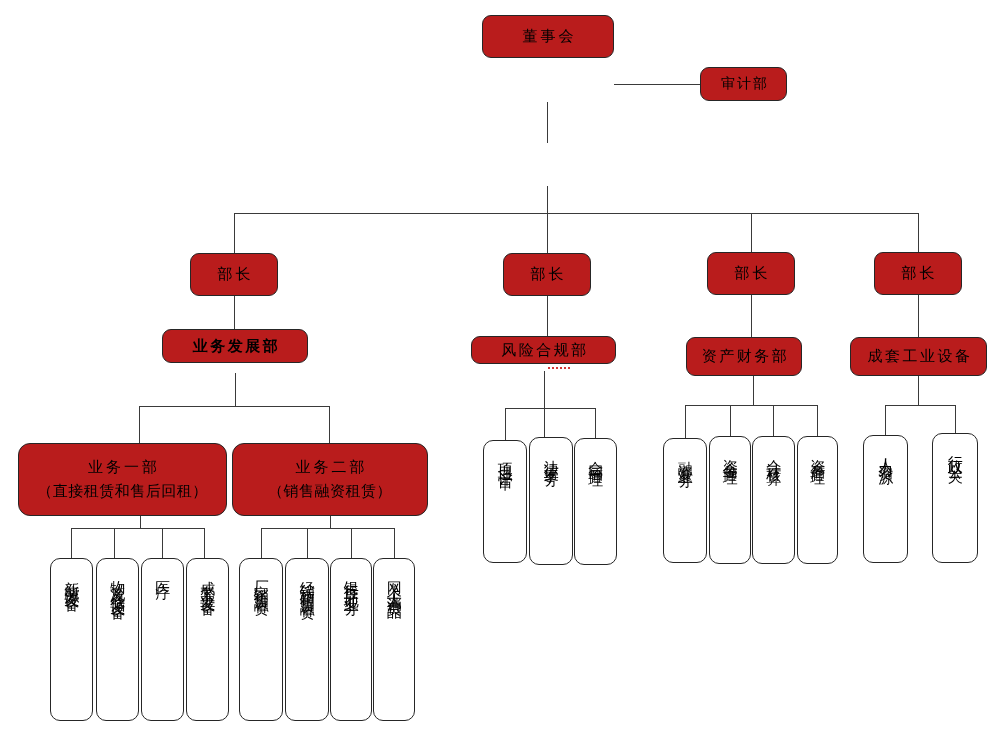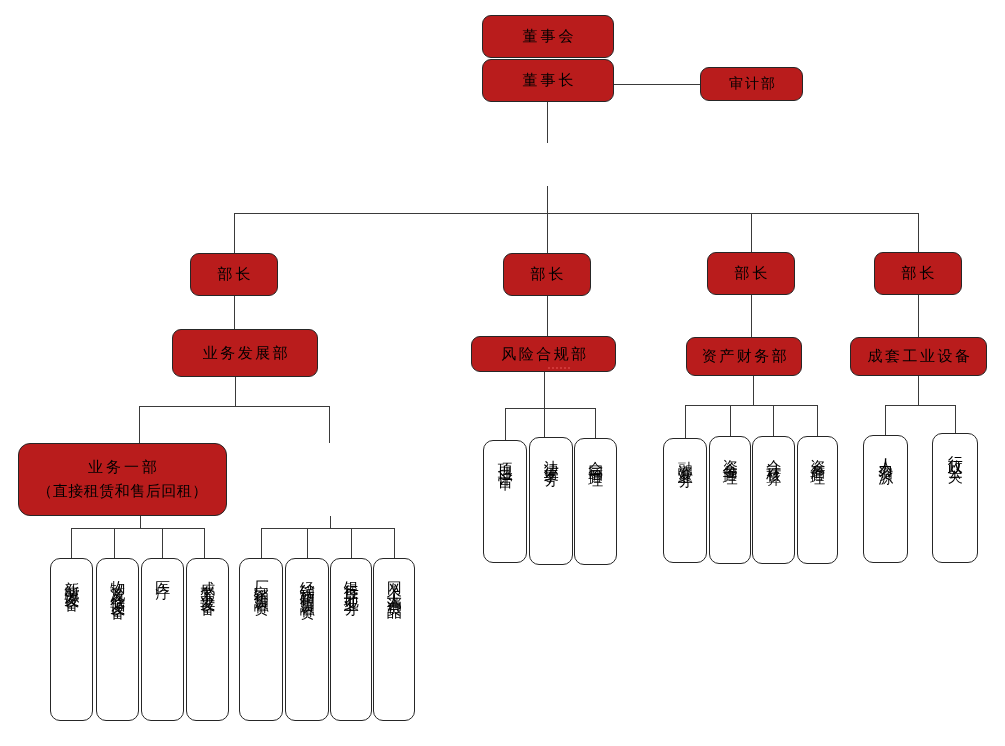--- a/index.html
+++ b/index.html
@@ -105,39 +105,42 @@
   <div class="vl" style="left:730px;top:405px;height:31px;"></div>
   <div class="vl" style="left:773px;top:405px;height:31px;"></div>
   <div class="vl" style="left:817px;top:405px;height:31px;"></div>
 
   <div class="vl" style="left:918px;top:376px;height:29px;"></div>
   <div class="hl" style="left:885px;top:405px;width:70px;"></div>
   <div class="vl" style="left:885px;top:405px;height:30px;"></div>
   <div class="vl" style="left:955px;top:405px;height:28px;"></div>
 
   <div class="box" style="left:482px;top:15px;width:132px;height:43px;">董事会</div>
-  <div class="box" style="left:482px;top:59px;width:132px;height:43px;">董事长</div>
-  <div class="box small" style="left:700px;top:67px;width:103px;height:34px;">审计部</div>
+  <div class="box small" style="left:700px;top:67px;width:87px;height:34px;">审计部</div>
 
   <div class="box" style="left:190px;top:253px;width:88px;height:43px;">部长</div>
   <div class="box" style="left:503px;top:253px;width:88px;height:43px;">部长</div>
   <div class="box" style="left:707px;top:252px;width:88px;height:43px;">部长</div>
   <div class="box" style="left:874px;top:252px;width:88px;height:43px;">部长</div>
 
-  <div class="box dept" style="left:172px;top:329px;width:146px;height:48px;">业务发展部</div>
-  <div class="box dept" style="left:471px;top:336px;width:145px;height:36px;">
+  <div class="box dept" style="left:162px;top:329px;width:146px;height:34px;font-weight:bold;">业务发展部</div>
+  <div class="box dept" style="left:471px;top:336px;width:145px;height:28px;">
     <span>风险合规部</span>
     <span class="squiggle"></span>
   </div>
   <div class="box dept" style="left:686px;top:337px;width:116px;height:39px;">资产财务部</div>
   <div class="box dept" style="left:850px;top:337px;width:137px;height:39px;">成套工业设备</div>
 
   <div class="box division" style="left:18px;top:443px;width:209px;height:73px;font-family:Liberation Serif, serif;">
     <span>业务一部</span>
     <span class="sub">（直接租赁和售后回租）</span>
+  </div>
+  <div class="box division" style="left:232px;top:443px;width:196px;height:73px;">
+    <span>业务二部</span>
+    <span class="sub">（销售融资租赁）</span>
   </div>
 
   <div class="vbox" style="left:50px;top:558px;width:43px;height:163px;">新能源设备</div>
   <div class="vbox" style="left:96px;top:558px;width:43px;height:163px;">物流及仓储设备</div>
   <div class="vbox" style="left:141px;top:558px;width:43px;height:163px;">医疗</div>
   <div class="vbox" style="left:186px;top:558px;width:43px;height:163px;">成套工业设备</div>
 
   <div class="vbox" style="left:239px;top:558px;width:44px;height:163px;">厂家销售融资</div>
   <div class="vbox" style="left:285px;top:558px;width:44px;height:163px;">经销商销售融资</div>
   <div class="vbox" style="left:330px;top:558px;width:42px;height:163px;">银行异地业务</div>

